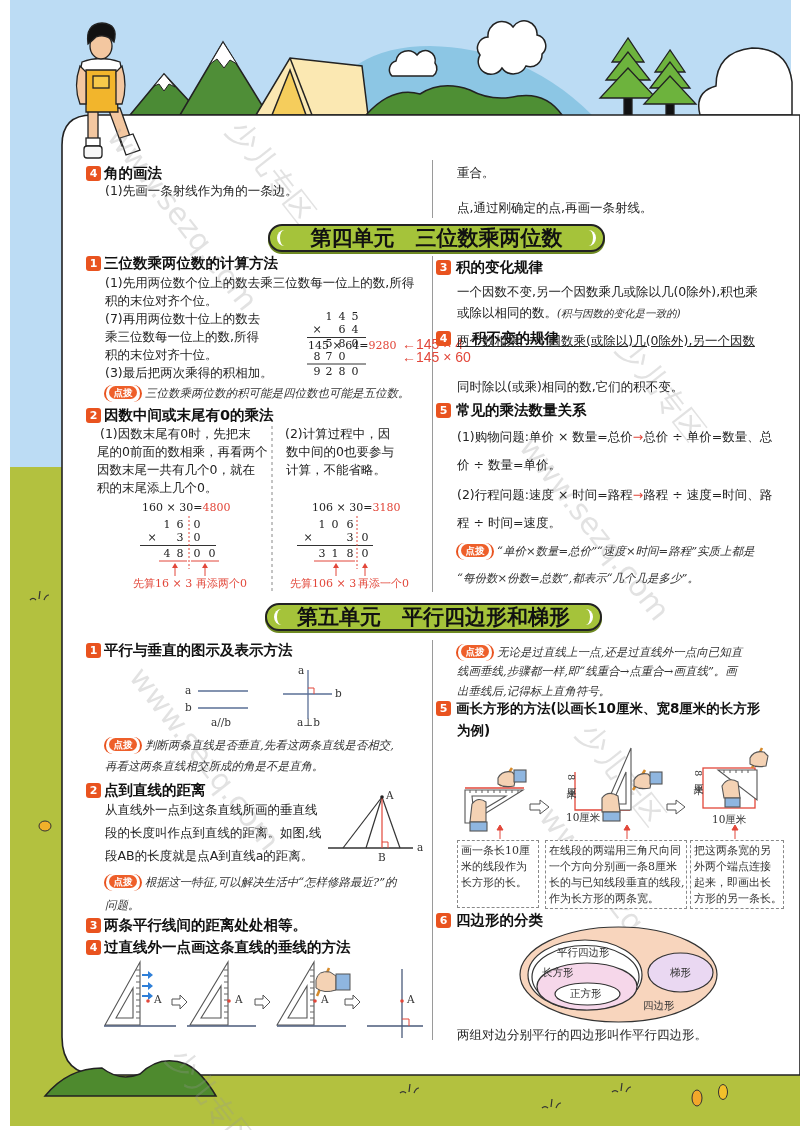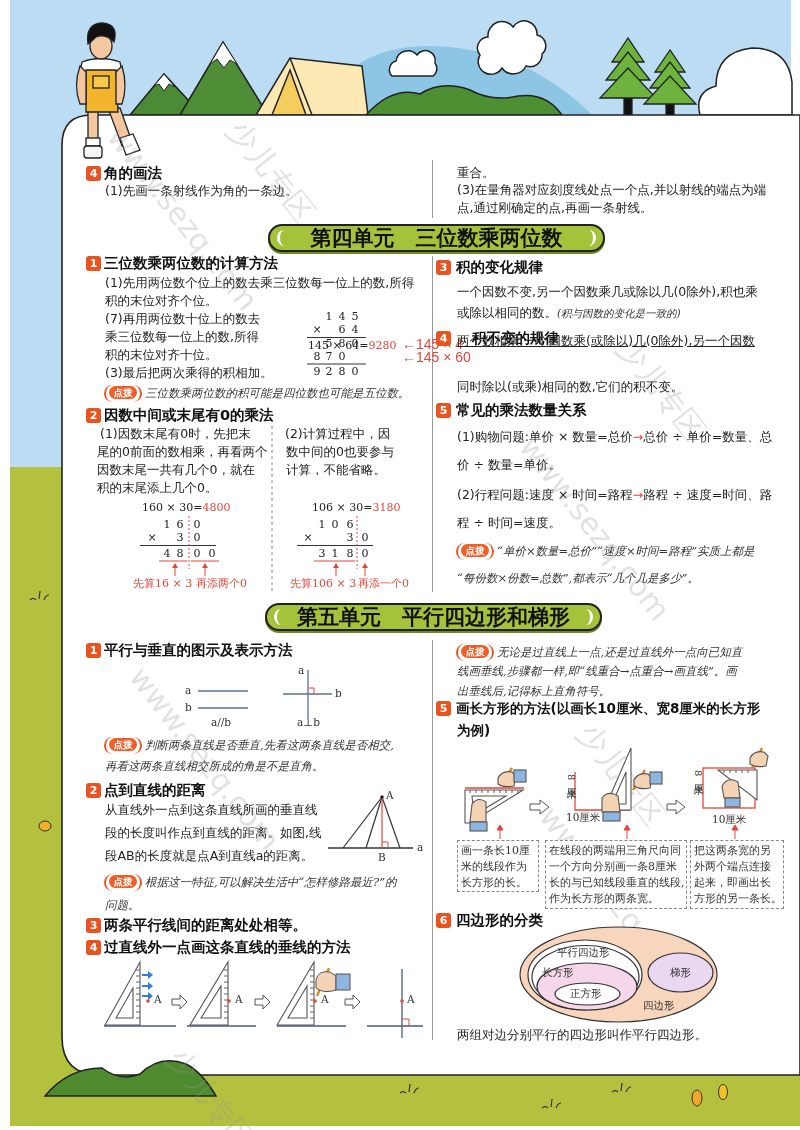--- a/index.html
+++ b/index.html
@@ -263,21 +263,20 @@
 </svg>
 
 <div class="vline" style="left:432px;top:160px;height:58px;"></div>
 <div class="vline" style="left:432px;top:256px;height:336px;"></div>
 <div class="vline" style="left:432px;top:640px;height:400px;"></div>
 
 <div class="badge" style="left:86px;top:166px;">4</div>
 <div class="h" style="left:104px;top:164px;">角的画法</div>
 <div class="b" style="left:105px;top:182px;text-align:center;">(1)先画一条射线作为角的一条边。</div>
 <div class="b" style="left:457px;top:164px;">重合。</div>
-<div class="b" style="left:457px;top:181px;">(3)在量角器对应刻度线处点一个点,并以射线的端点为端</div>
 <div class="b" style="left:457px;top:199px;">点,通过刚确定的点,再画一条射线。</div>
 
 <div class="banner" style="left:268px;top:224px;width:337px;">第四单元　三位数乘两位数</div>
 
 <div class="badge" style="left:86px;top:256px;">1</div>
 <div class="h" style="left:104px;top:254px;">三位数乘两位数的计算方法</div>
 <div class="b" style="left:105px;top:274px;">(1)先用两位数个位上的数去乘三位数每一位上的数,所得</div>
 <div class="b" style="left:105px;top:292px;">积的末位对齐个位。</div>
 <div class="b" style="left:105px;top:310px;">(7)再用两位数十位上的数去</div>
 <div class="b" style="left:105px;top:328px;">乘三位数每一位上的数,所得</div>
@@ -417,21 +416,21 @@
 <div class="n" style="left:457px;top:682px;">出垂线后,记得标上直角符号。</div>
 
 <div class="badge" style="left:436px;top:701px;">5</div>
 <div class="h sm" style="left:456px;top:699px;">画长方形的方法(以画长10厘米、宽8厘米的长方形</div>
 <div class="h sm" style="left:457px;top:721px;">为例)</div>
 <div class="vtext" style="left:564px;top:774px;">8厘米</div>
 <div class="ftxt" style="left:566px;top:811px;">10厘米</div>
 <div class="vtext" style="left:691px;top:770px;">8厘米</div>
 <div class="ftxt" style="left:712px;top:813px;">10厘米</div>
 
-<div class="cap" style="left:457px;top:840px;width:82px;height:52px;">
+<div class="cap" style="left:457px;top:840px;width:82px;height:68px;">
   <div>画一条长10厘</div>
   <div>米的线段作为</div>
   <div>长方形的长。</div>
 </div>
 <div class="cap" style="left:545px;top:840px;width:142px;height:69px;">
   <div>在线段的两端用三角尺向同</div>
   <div>一个方向分别画一条8厘米</div>
   <div>长的与已知线段垂直的线段,</div>
   <div>作为长方形的两条宽。</div>
 </div>

